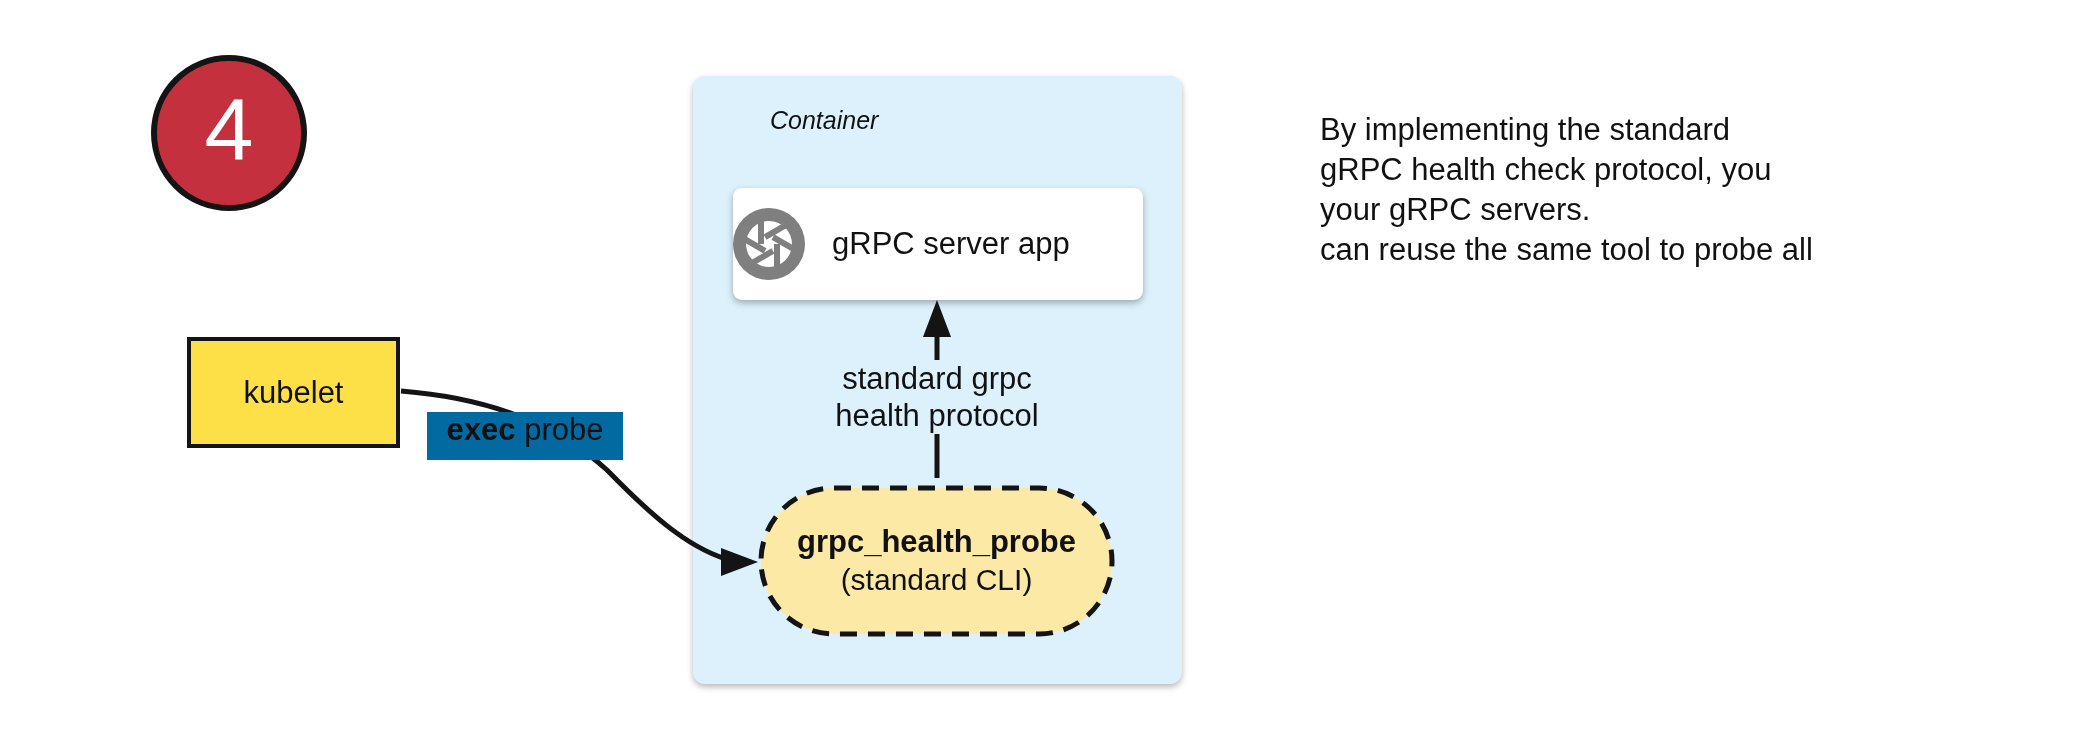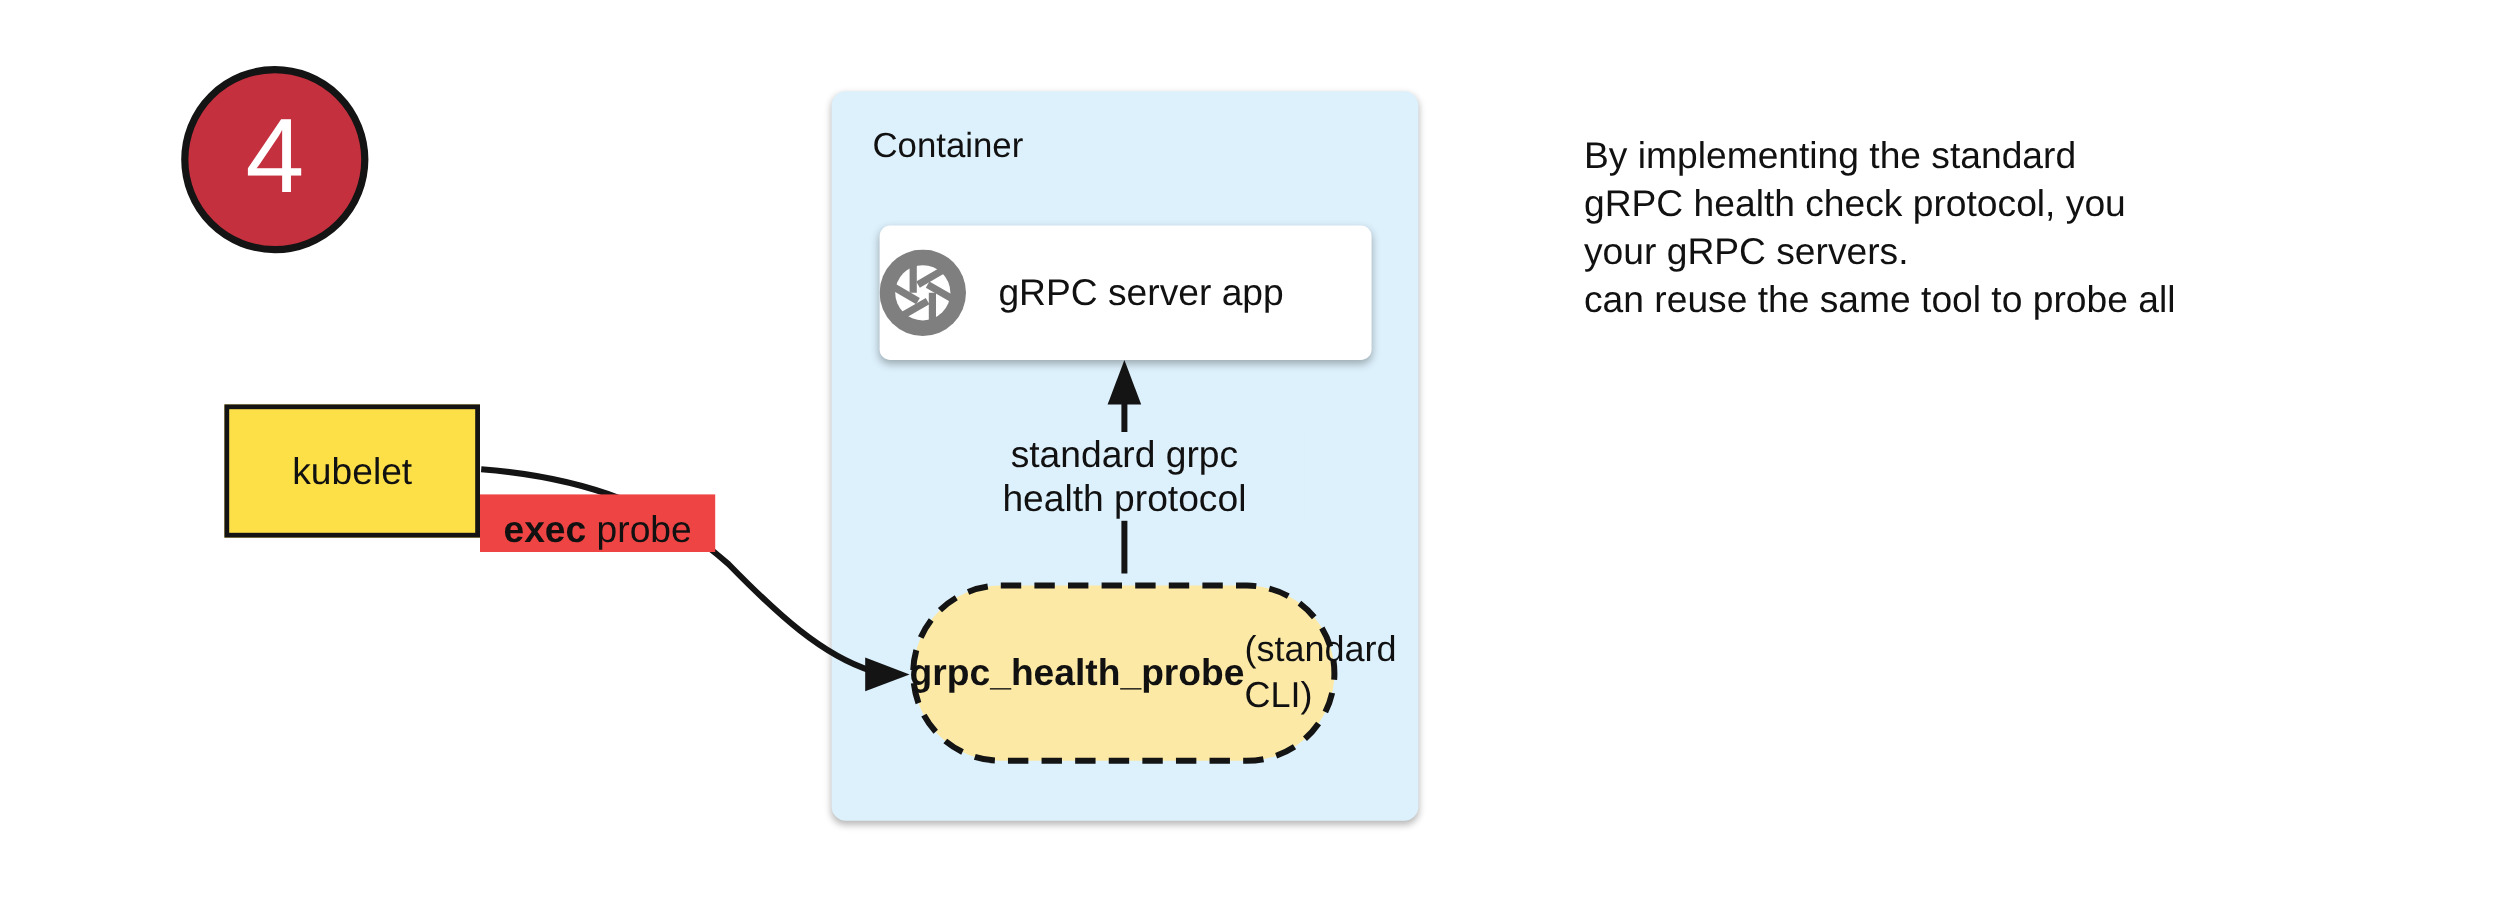--- a/index.html
+++ b/index.html
@@ -36,42 +36,43 @@
     width: 213px; height: 111px;
     background: #fde047;
     border: 4px solid #141414;
     display: flex; align-items: center; justify-content: center;
     font-size: 31px;
   }
 
   
   .exec-label {
     position: absolute;
-    left: 400px; top: 412px;
+    left: 427px; top: 412px;
     width: 196px; height: 48px;
-    background: #ef4444;
-    display: flex; align-items: flex-end; justify-content: center;
+    background: #0369a1;
+    display: flex; align-items: flex-start; justify-content: center;
     font-size: 31px;
     white-space: pre;
   }
   .exec-label .em { font-weight: bold; }
 
   
   .container-box {
     position: absolute;
     left: 693px; top: 76px;
     width: 489px; height: 608px;
     background: #ddf1fc;
     border-radius: 12px;
     box-shadow: 0 3px 6px rgba(0,0,0,0.28);
   }
   .container-title {
     position: absolute;
-    left: 727px; top: 106px;
-    font-size: 29px;
+    left: 770px; top: 106px;
+    font-size: 25px;
+    font-style: italic;
   }
 
   
   .arrows {
     position: absolute;
     left: 0; top: 0;
     width: 2100px; height: 750px;
     pointer-events: none;
   }
 
@@ -101,22 +102,22 @@
 
   
   .probe-pill {
     position: absolute;
     left: 758px; top: 485px;
     width: 357px; height: 152px;
   }
   .probe-pill svg.pill-shape { position: absolute; left: 0; top: 0; width: 100%; height: 100%; }
   .probe-pill .pill-text {
     position: absolute; inset: 0;
-    display: flex; 
-    align-items: center; 
+    display: flex; flex-direction: column;
+    align-items: center; justify-content: center;
     line-height: 38px;
   }
   .pill-title { font-size: 31px; font-weight: bold; }
   .pill-subtitle { font-size: 30px; }
 
   
   .note {
     position: absolute;
     left: 1320px; top: 110px;
     font-size: 31px;

